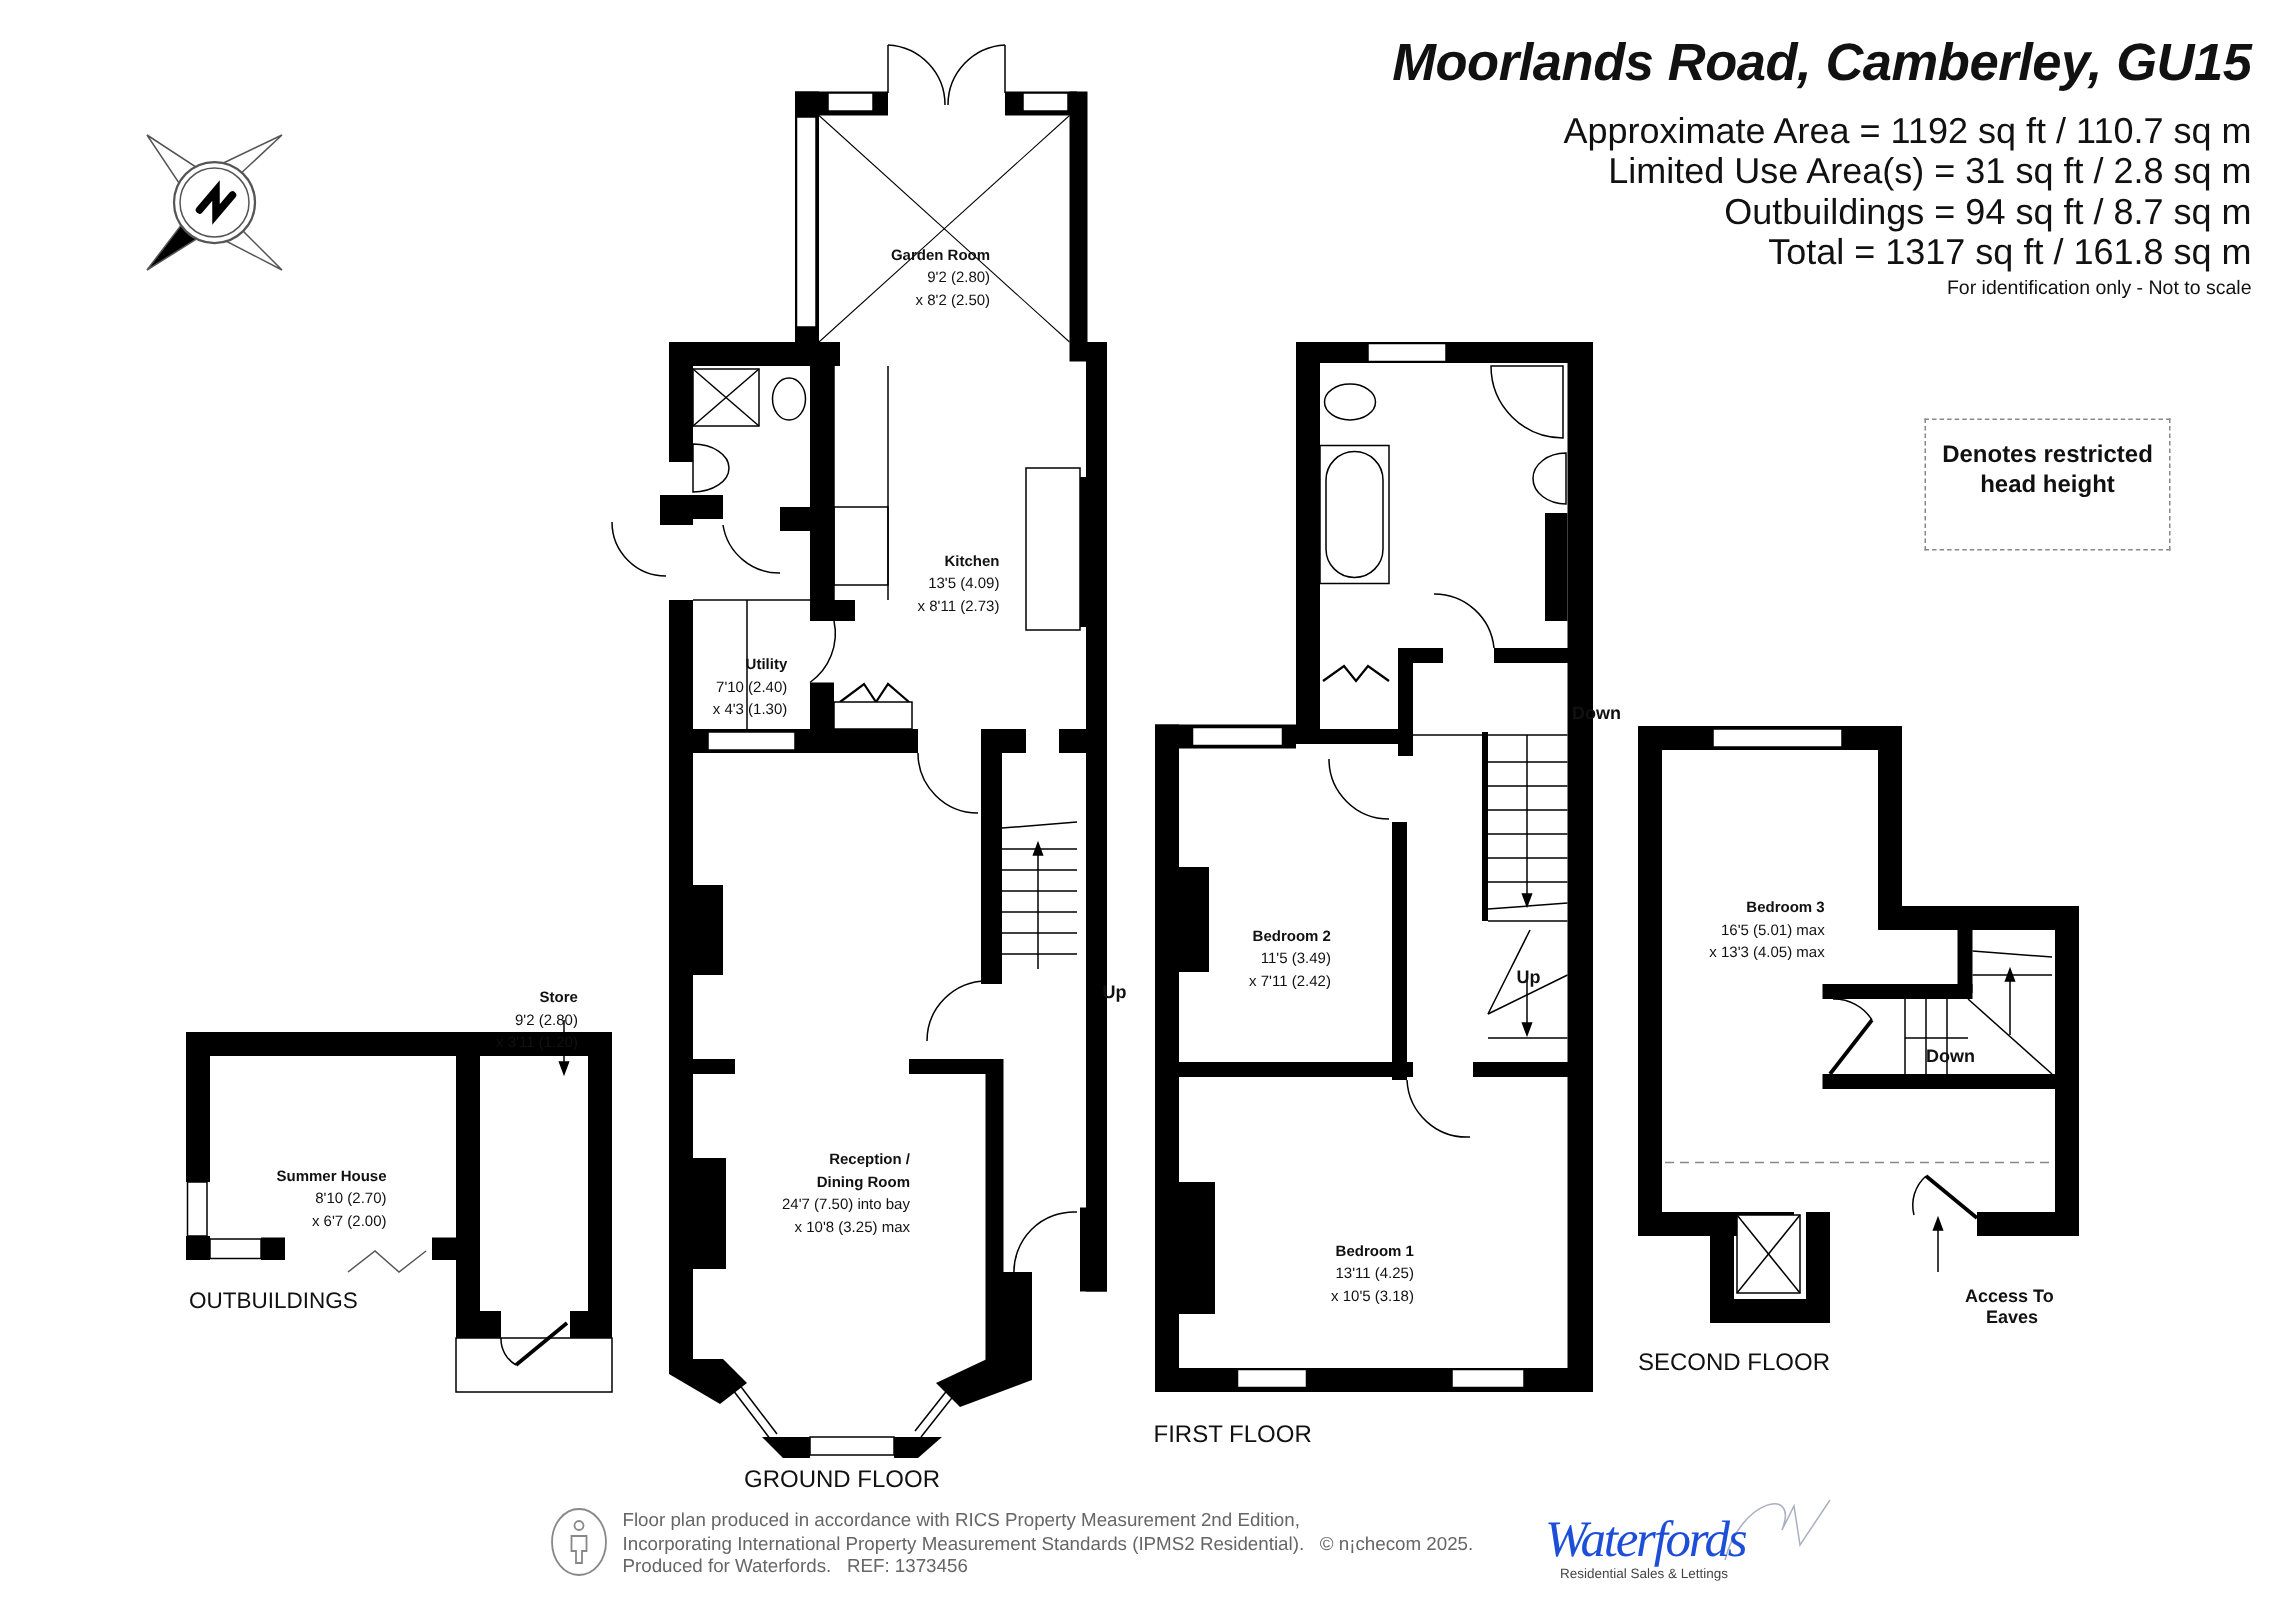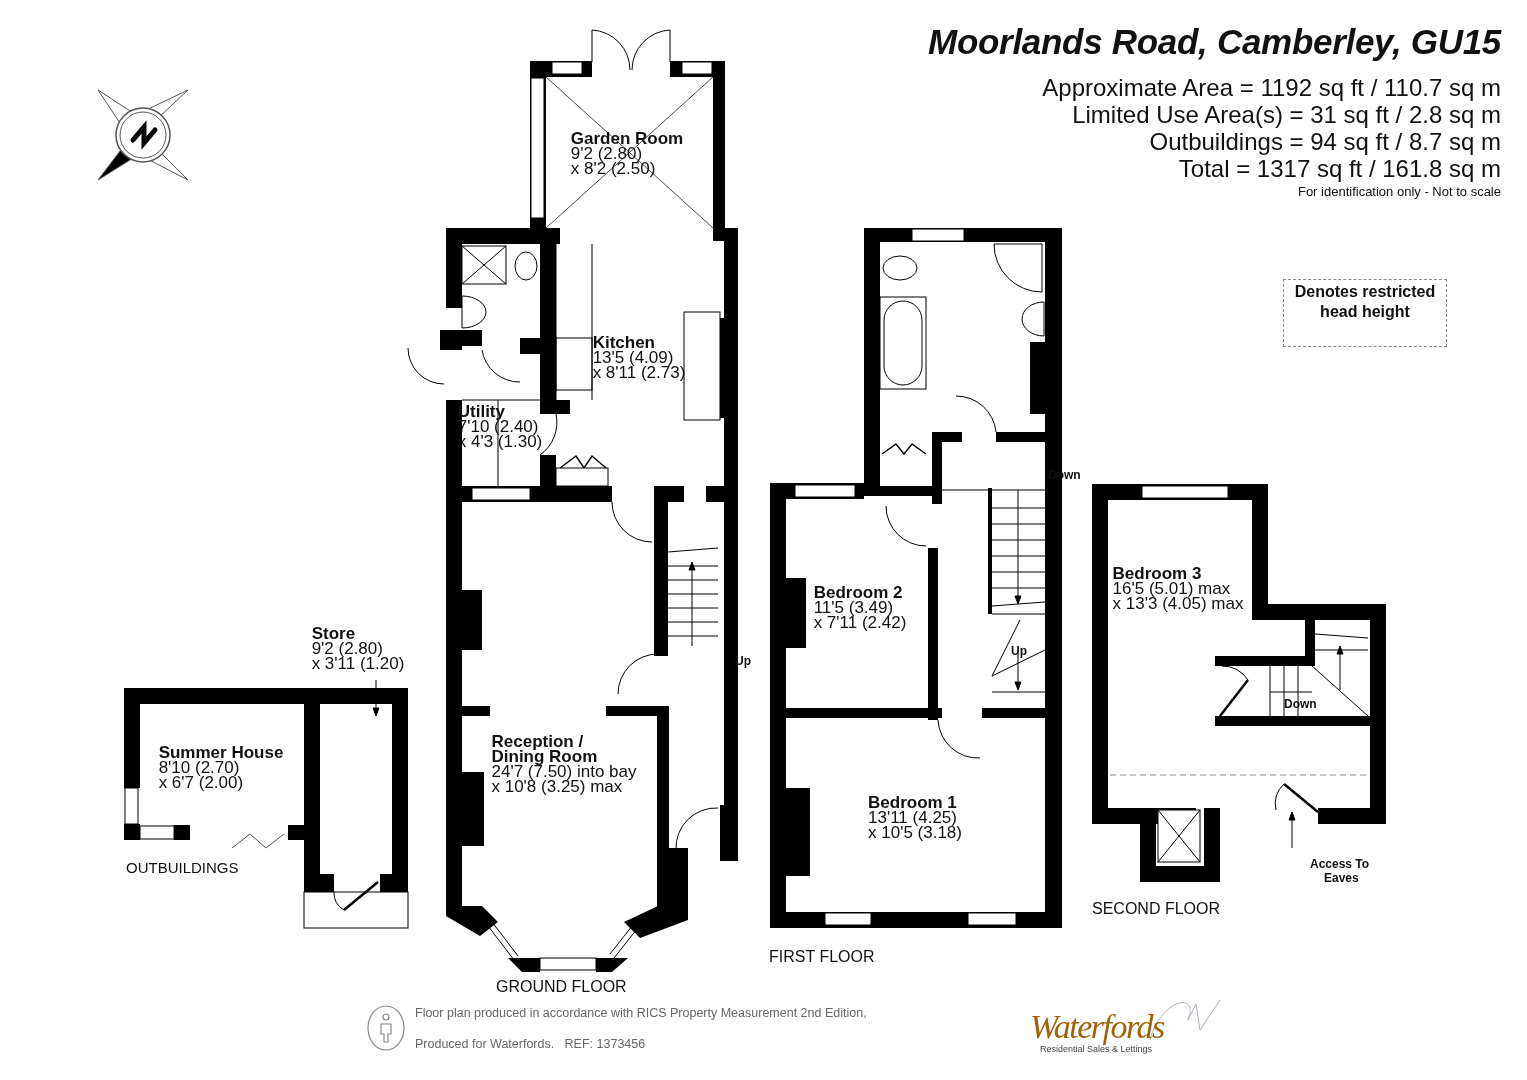--- a/index.html
+++ b/index.html
@@ -2,28 +2,28 @@
 <html><head>
 <meta charset="utf-8">
 <style>
   html, body { margin:0; padding:0; background:#ffffff; }
   body { width:1527px; height:1080px; position:relative; overflow:hidden;
          font-family:"Liberation Sans", sans-serif; color:#111; }
   #plan-svg { position:absolute; left:0; top:0; }
   .hdr-title { position:absolute; right:26px; top:22px; font-size:35px; font-weight:bold; letter-spacing:-0.3px; white-space:nowrap;font-style:italic; }
   .hdr-line { position:absolute; right:26px; font-size:24px; white-space:nowrap; }
   .hdr-note { position:absolute; right:26px; top:184px; font-size:13px; white-space:nowrap; }
-  .room-label { position:absolute; text-align:left; font-size:17px; line-height:15px; transform:translateX(-50%); white-space:nowrap; }
+  .room-label { position:absolute; text-align:right; font-size:10px; line-height:15px; transform:translateX(-50%); white-space:nowrap;margin-top:32px; }
   .room-name { font-weight:bold; display:block; }
   .floor-label { position:absolute; font-weight:normal; font-size:16px; white-space:nowrap; }
   .small-bold { position:absolute; font-weight:bold; font-size:12px; white-space:nowrap;margin-left:48px; }
-  .legend { position:absolute; left:1283px; top:279px; width:164px; height:68px; border:1px dashed #888;
-            font-weight:bold; font-size:16px; text-align:center; line-height:20px; box-sizing:border-box; padding-top:2px; }
+  .legend { position:absolute; left:1283px; top:279px; width:164px; height:88px; border:1px dashed #888;
+            font-weight:bold; font-size:16px; text-align:center; line-height:20px; box-sizing:border-box; padding-top:14px; }
   .footer-text { position:absolute; left:415px; top:1006px; font-size:12.5px; color:#666; line-height:15.5px; white-space:nowrap; }
-  .logo-word { position:absolute; left:1030px; top:1008px; font-family:"Liberation Serif", serif; font-style:italic; font-size:34px; color:#a16207; letter-spacing:-1.5px; }
+  .logo-word { position:absolute; left:1030px; top:1008px; font-family:"Liberation Serif", serif; font-style:italic; font-size:34px; color:#1d4ed8; letter-spacing:-1.5px; }
   .logo-sub { position:absolute; left:1040px; top:1044px; font-size:9px; color:#444; }
 </style>
 </head>
 <body>
 
 <svg id="plan-svg" width="1527" height="1080" viewBox="0 0 1527 1080">
 
   <g stroke="#555" stroke-width="1" fill="#fff">
     <polygon points="98,90 150,124 130,138"></polygon>
     <polygon points="188,90 158,118 142,112"></polygon>
@@ -332,17 +332,17 @@
 </div>
 <div class="room-label" style="left:358px; top:626px">
   <span class="room-name">Store</span>
   <span style="display:block">9'2 (2.80)</span>
   <span style="display:block">x 3'11 (1.20)</span>
 </div>
 <div class="floor-label" style="left:126px; top:859px; font-size:15px">OUTBUILDINGS</div>
 
 <div class="footer-text">
   <span>Floor plan produced in accordance with RICS Property Measurement 2nd Edition,</span><br>
-  <br>
+  <span style="white-space:pre">Incorporating International Property Measurement Standards (IPMS2 Residential).   © n¡checom 2025.</span><br>
   <span style="white-space:pre">Produced for Waterfords.   REF: 1373456</span>
 </div>
 <div class="logo-word">Waterfords</div>
 <div class="logo-sub">Residential Sales &amp; Lettings</div>
 
 </body></html>

